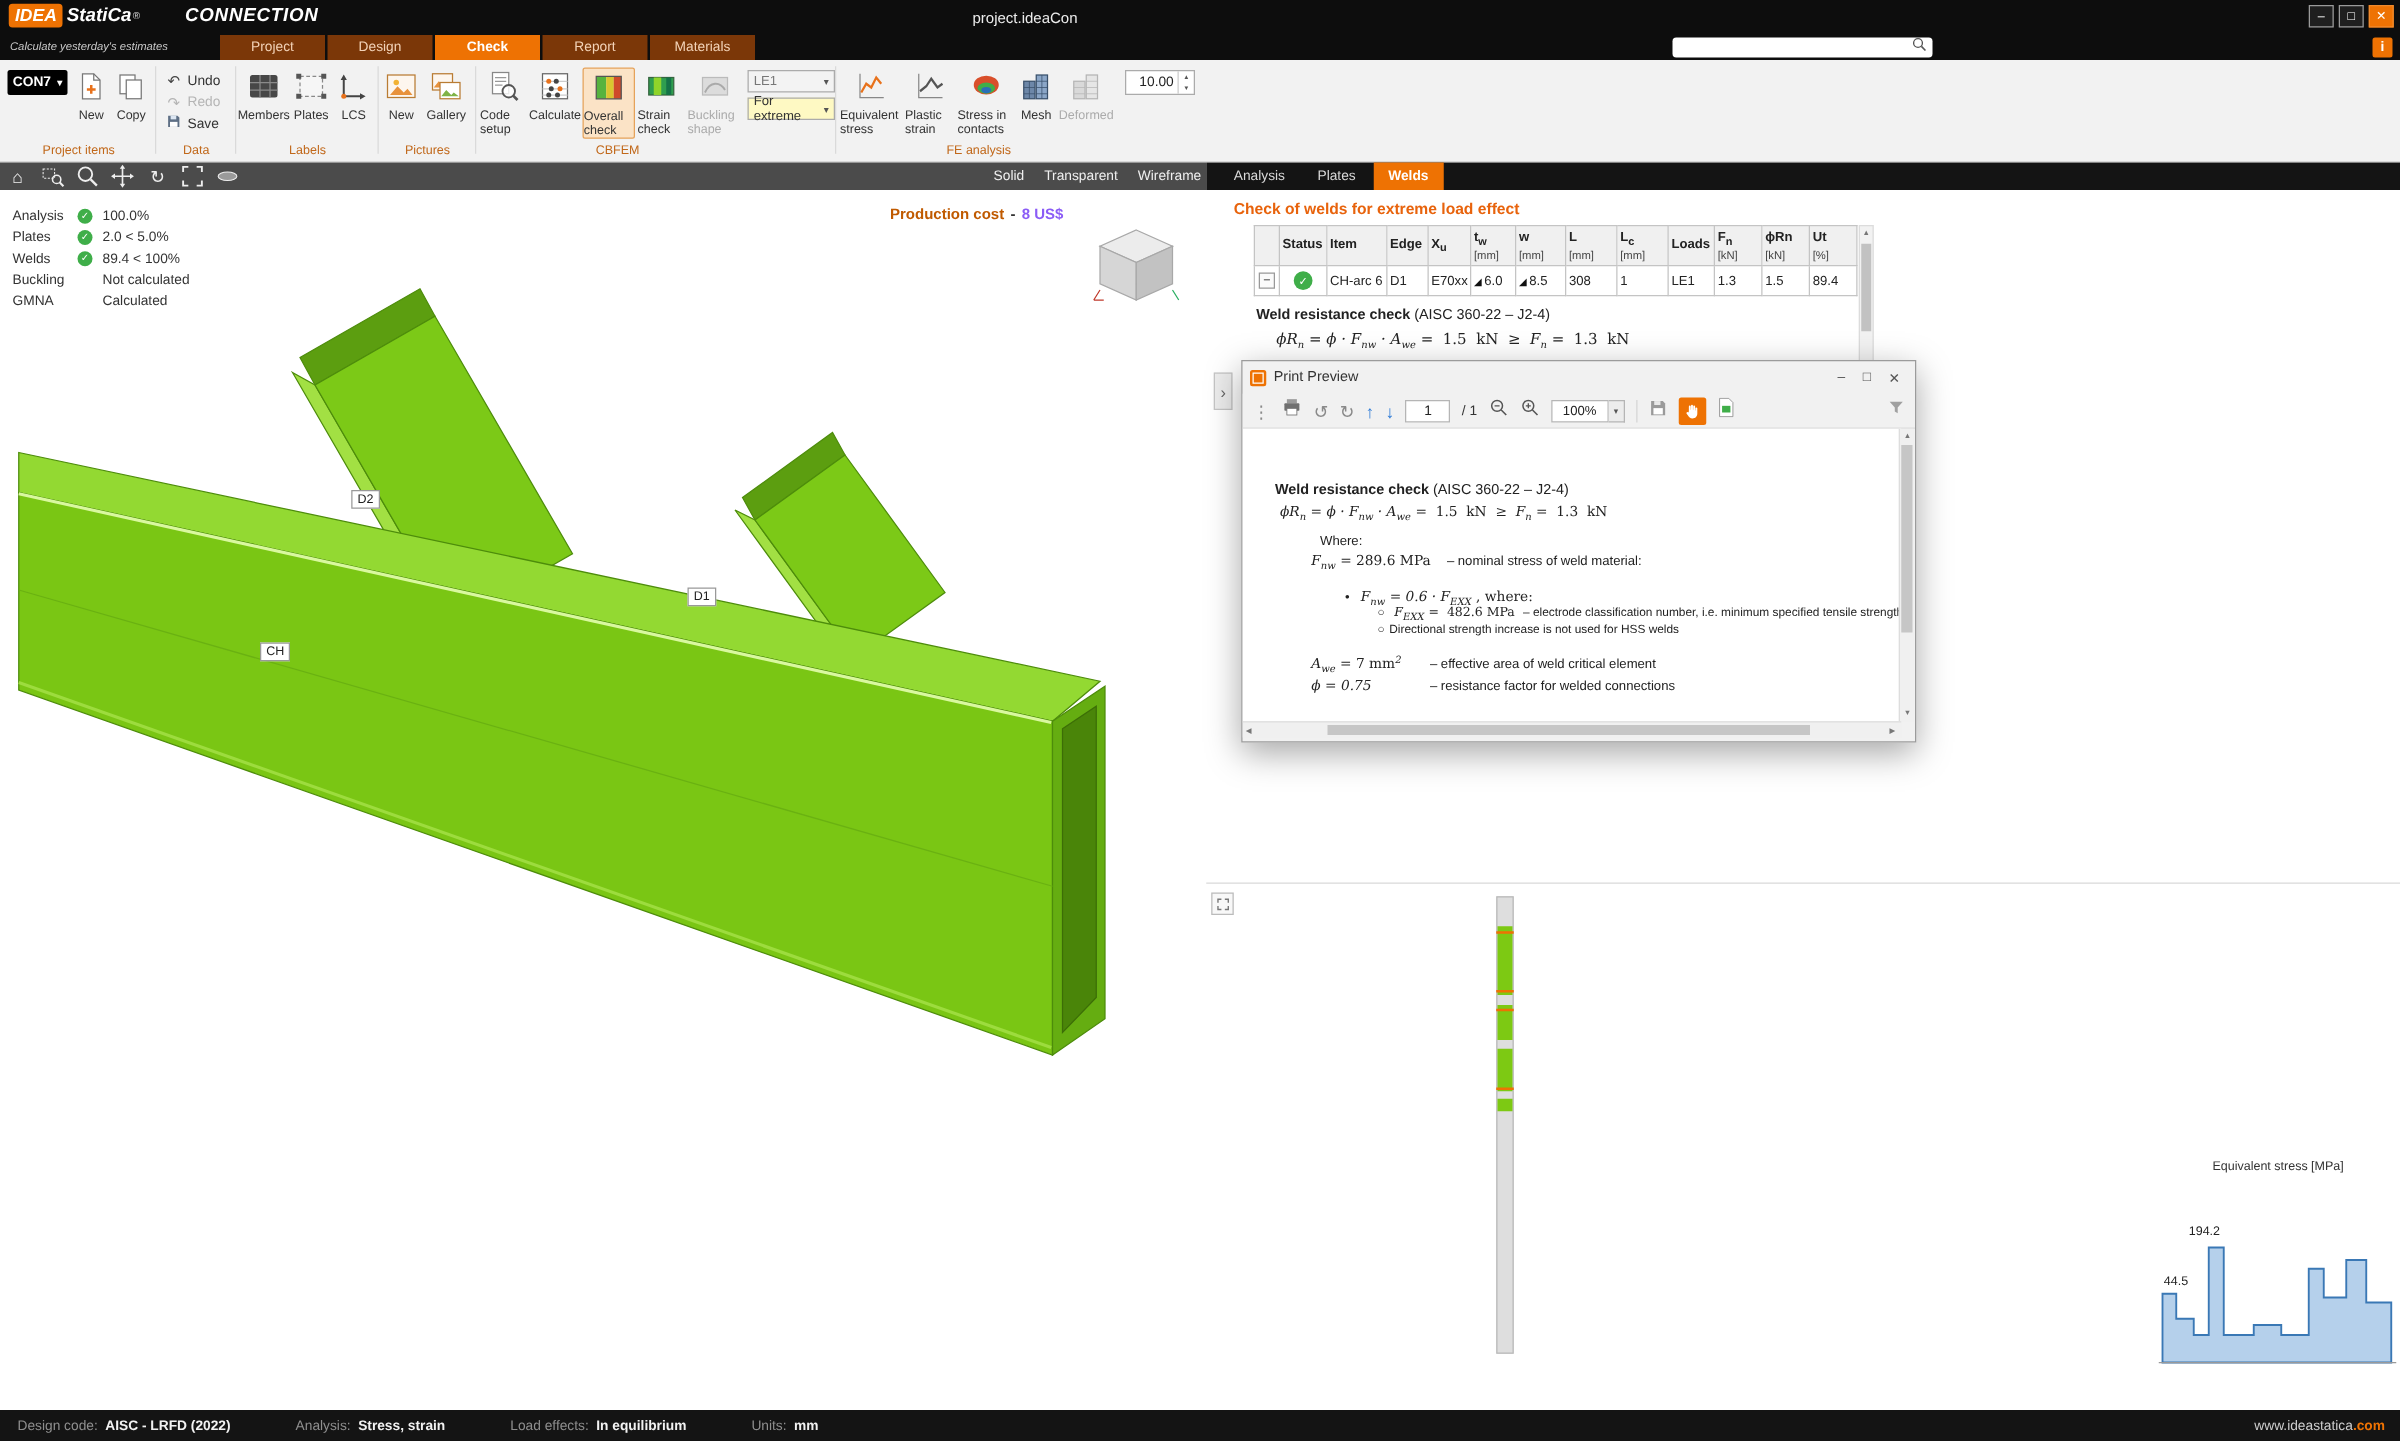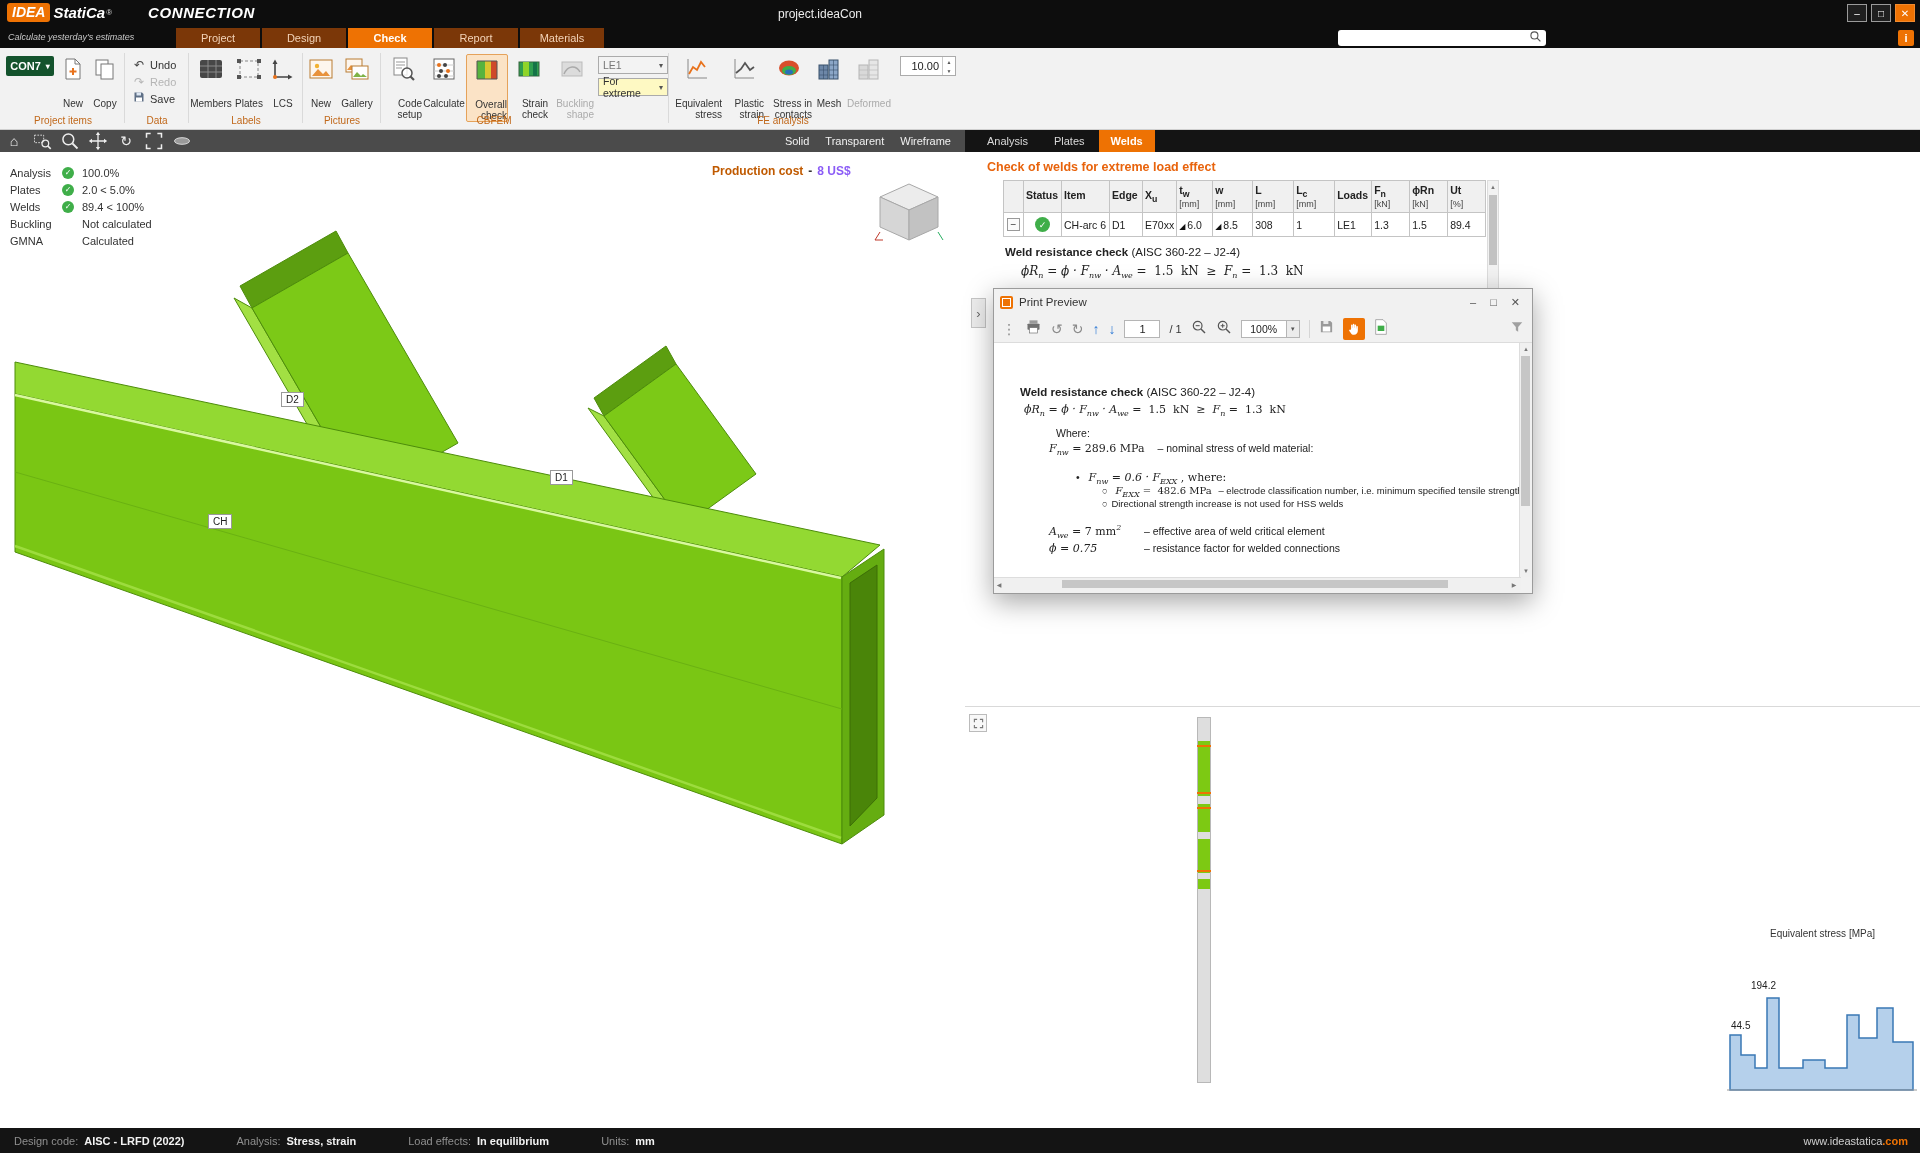--- a/index.html
+++ b/index.html
@@ -26,42 +26,42 @@
   .ribbon-tab{width:84px;height:20px;background:#7b3708;color:#f3d3b8;font-size:11px;display:flex;align-items:center;justify-content:center}
   .ribbon-tab.active{background:#ee7203;color:#fff;font-weight:bold}
   .search-box{position:absolute;left:1338px;top:2px;width:208px;height:16px;background:#fff;border-radius:3px;display:flex;align-items:center;justify-content:flex-end;padding:0 4px}
   .help-btn{position:absolute;left:1898px;top:2px;width:16px;height:16px;background:#ee7203;color:#fff;font-weight:bold;font-size:11px;display:flex;align-items:center;justify-content:center;border-radius:2px}
 
   
   #ribbon{position:absolute;left:0;top:48px;width:1920px;height:82px;background:#f2f2f2;border-bottom:1px solid #cfcfcf}
   .rgroup{position:absolute;top:0;height:80px}
   .glabel{position:absolute;bottom:2px;left:0;right:0;text-align:center;font-size:10px;color:#c1681a;white-space:nowrap}
   .rdivider{position:absolute;top:5px;width:1px;height:70px;background:#dadada}
-  .bigbtn{position:absolute;top:6px;display:flex;flex-direction:column;align-items:center;gap:16px;font-size:10px;color:#333;text-align:right;line-height:11px;padding-top:1px}
+  .bigbtn{position:absolute;top:6px;display:flex;flex-direction:column;align-items:center;gap:5px;font-size:10px;color:#333;text-align:left;line-height:11px;padding-top:1px}
   .bigbtn .ic{height:27px;display:flex;align-items:center;justify-content:center}
   .bigbtn.selected{background:#fbe3c6;border:1px solid #e5a25a;border-radius:2px}
   .bigbtn.disabled{color:#ababab}
   .smallbtn{display:flex;align-items:center;gap:4px;font-size:11px;color:#333;height:17px}
   .smallbtn.disabled{color:#b5b5b5}
   .smallbtn .sic{width:14px;text-align:center;font-size:12px}
-  .con-btn{position:absolute;left:0;top:8px;width:48px;height:20px;background:#14532d;color:#fff;font-weight:bold;font-size:11px;display:flex;align-items:center;justify-content:center;gap:5px;border-radius:2px}
+  .con-btn{position:absolute;left:0;top:8px;width:48px;height:20px;background:#000000;color:#fff;font-weight:bold;font-size:11px;display:flex;align-items:center;justify-content:center;gap:5px;border-radius:2px}
   .con-btn .dd{font-size:8px}
   .dropbox{position:absolute;width:70px;height:18px;background:#fef9c3;border:1px solid #ababab;font-size:10.5px;display:flex;align-items:center;justify-content:space-between;padding:0 4px;color:#333}
   .dropbox.gray{background:#f3f3f3;color:#777}
   .dropbox .dd{font-size:8px;color:#555}
   .spinner{position:absolute;left:900px;top:8px;width:56px;height:20px;background:#fff;border:1px solid #ababab;display:flex;align-items:center}
   .spinner .val{flex:1;text-align:right;font-size:11px;padding-right:3px;color:#222}
   .spin-arrows{width:13px;height:100%;border-left:1px solid #ccc;display:flex;flex-direction:column}
   .spin-arrows span{flex:1;font-size:5px;display:flex;align-items:center;justify-content:center;color:#555}
 
   
   #vp-toolbar{position:absolute;left:0;top:130px;width:965px;height:22px;background:#4b4b4b;display:flex;align-items:center;color:#eee}
   .vpt{width:28px;height:22px;display:flex;align-items:center;justify-content:center}
   .vpt.glyph{font-size:14px}
-  .vp-modes{margin-left:auto;display:flex;gap:16px;font-size:11px;color:#f0f0f0;padding-right:14px}
+  .vp-modes{margin-left:auto;display:flex;gap:16px;font-size:11px;color:#f0f0f0;padding-right:4px}
 
   
   #viewport{position:absolute;left:0;top:152px;width:965px;height:976px;background:#fff;overflow:hidden}
   #summary{position:absolute;left:10px;top:12px;font-size:11px;color:#333}
   .sumrow{display:flex;align-items:center;height:17px}
   .sumrow .sl{width:52px}
   .sumrow .sc{width:20px;display:flex;align-items:center}
   .scheck{width:12px;height:12px;border-radius:50%;background:#3fae49;color:#fff;font-size:8px;display:flex;align-items:center;justify-content:center}
   .prodcost{position:absolute;left:712px;top:12px;font-size:12px;display:flex;gap:5px;align-items:baseline}
   .prodcost .pl{color:#c05a00;font-weight:bold}

